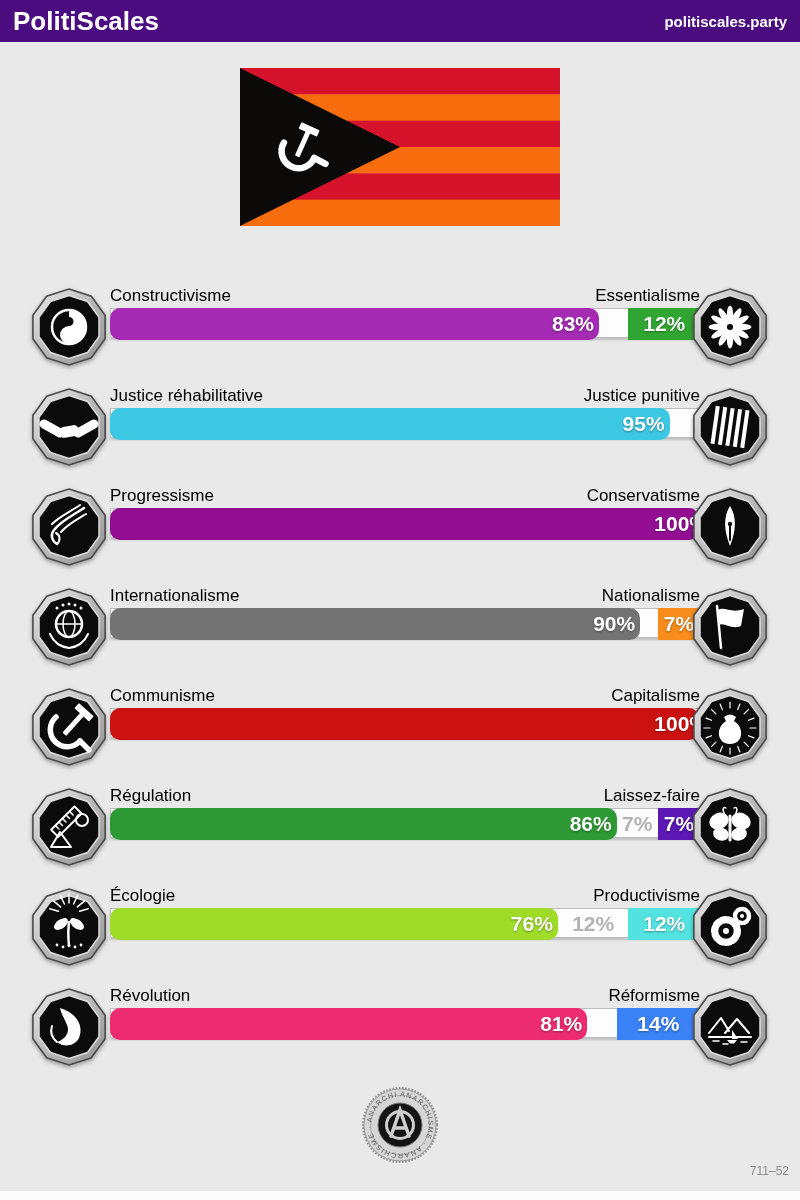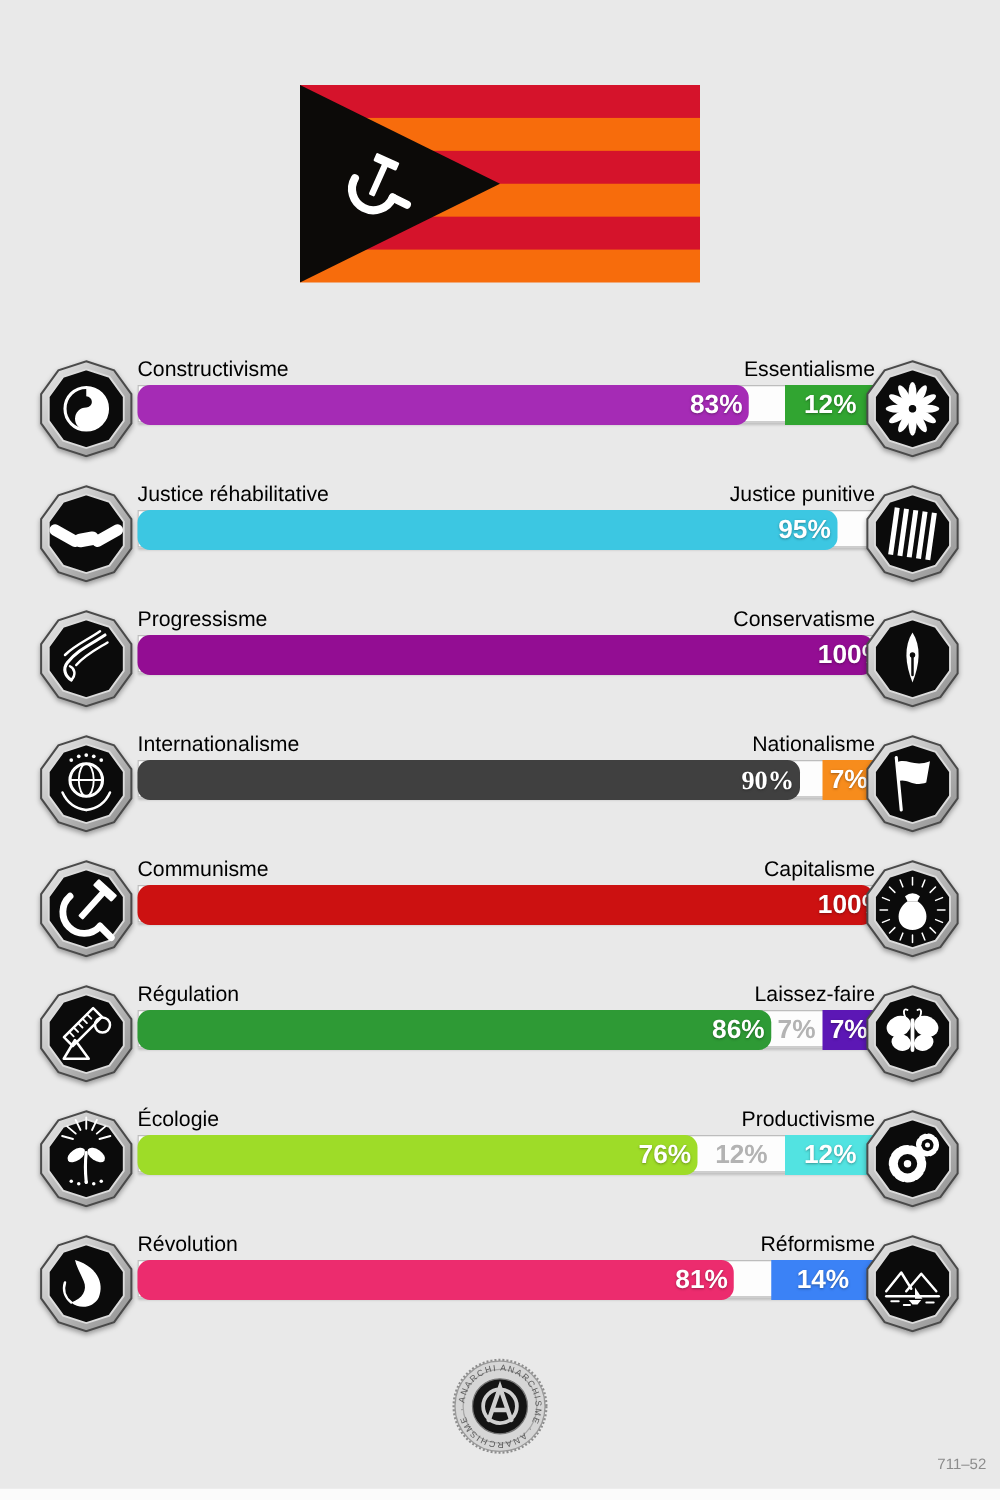--- a/index.html
+++ b/index.html
@@ -40,20 +40,24 @@
   
   .seal{position:absolute;left:361px;top:1086px;width:78px;height:78px;}
   .pageref{position:absolute;right:11px;top:1164px;font-size:12px;color:#8c8c8c;}
   .footstrip{position:absolute;bottom:0;left:0;right:0;height:9px;background:#fbfbfb;}
 </style>
 </head>
 <body>
 
 <div class="page">
 
+  <div class="topbar">
+    <div class="brand">PolitiScales</div>
+    <div class="site">politiscales.party</div>
+  </div>
 
   <div class="flag-wrap"><svg width="320" height="158" viewBox="0 0 320 158">
         <rect x="0" y="0.00" width="320" height="26.83" fill="#d5132b"></rect>
         <rect x="0" y="26.33" width="320" height="26.83" fill="#f76c0c"></rect>
         <rect x="0" y="52.67" width="320" height="26.83" fill="#d5132b"></rect>
         <rect x="0" y="79.00" width="320" height="26.83" fill="#f76c0c"></rect>
         <rect x="0" y="105.33" width="320" height="26.83" fill="#d5132b"></rect>
         <rect x="0" y="131.67" width="320" height="26.83" fill="#f76c0c"></rect>
         <polygon points="0,0 160,79 0,158" fill="#0c0a08"></polygon>
         <g transform="translate(60 82) rotate(-18) translate(-39 -41)" stroke="#ffffff" fill="none" stroke-linecap="round">
@@ -238,21 +242,21 @@
                 <circle cx="33" cy="17" r="1.5"></circle>
     <circle cx="39" cy="16" r="1.5"></circle>
                 <circle cx="45" cy="17" r="1.5"></circle>
                 <circle cx="51" cy="20" r="1.5"></circle>
               </g>
             </g>
   </svg></span>
     <span class="axis-label l">Internationalisme</span>
     <span class="axis-label r">Nationalisme</span>
     <div class="bar">
-      <div class="seg left" style="width: calc(90% + 1px); background: #404040; font-family: Liberation Serif, serif;">
+      <div class="seg left" style="width: calc(90% + 1px); background: #737373;">
         <span class="pct">90%</span>
       </div>
 
       <div class="seg right" style="width: calc(7% + 1px); background: rgb(247, 140, 28);">
         <span class="pct">7%</span>
       </div>
     </div>
     <span class="badge r"><svg width="78" height="78" viewBox="0 0 78 78">
     <defs>
               <linearGradient id="mg-waving-flag-icon" x1="0" y1="0" x2="1" y2="1">

